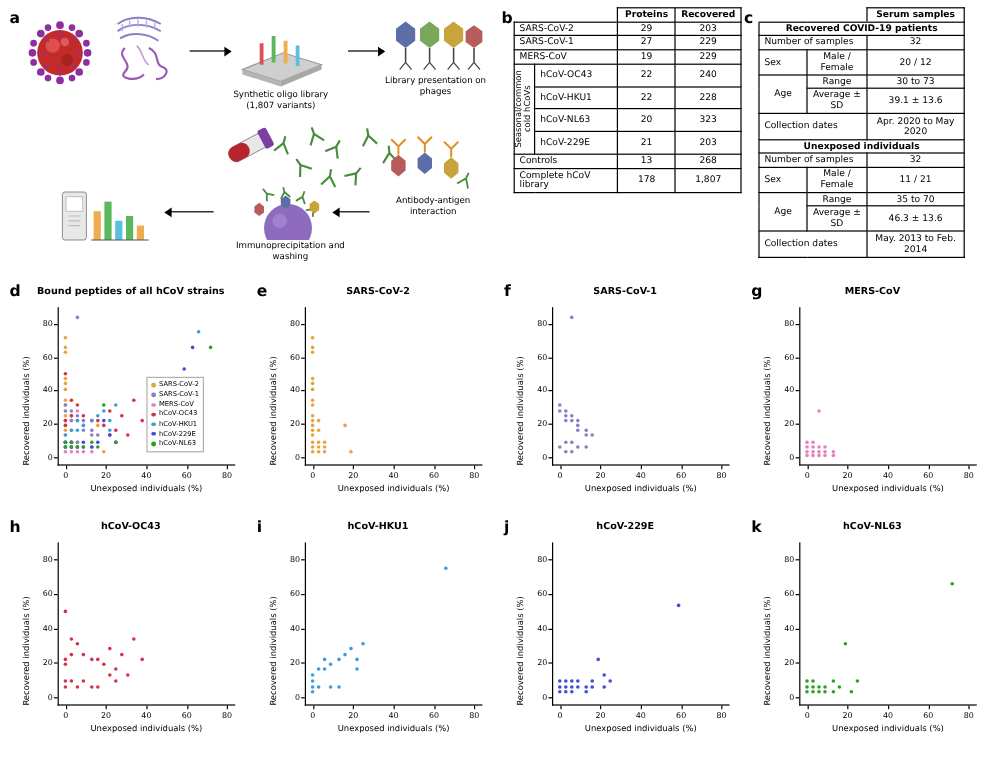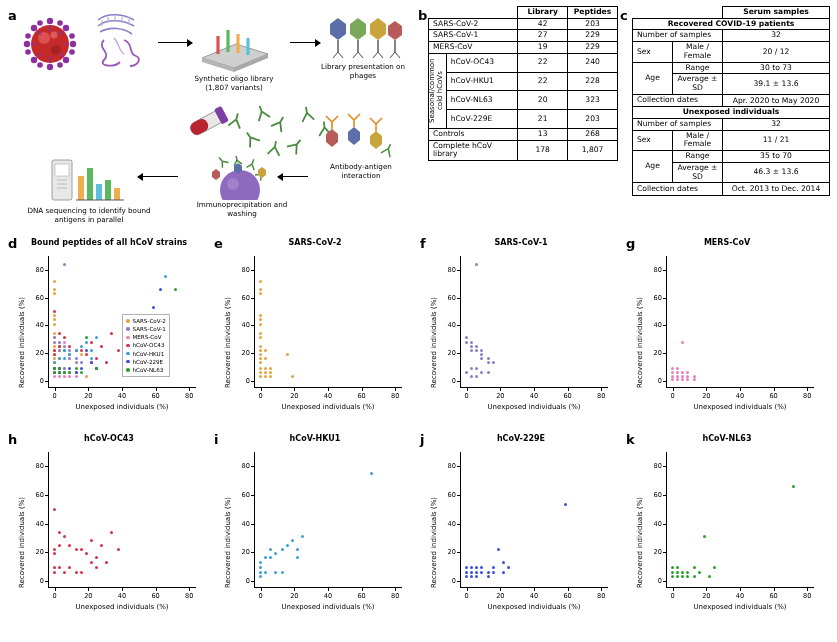--- a/index.html
+++ b/index.html
@@ -339,36 +339,35 @@
         </g>
       <g>
         <rect x="28" y="22" width="6" height="24" fill="#f0ad4e"></rect>
         <rect x="37" y="14" width="6" height="32" fill="#5cb85c"></rect>
         <rect x="46" y="30" width="6" height="16" fill="#5bc0de"></rect>
         <rect x="55" y="26" width="6" height="20" fill="#5cb85c"></rect>
         <rect x="64" y="34" width="6" height="12" fill="#f0ad4e"></rect>
       </g>
       <line x1="26" y1="46" x2="74" y2="46" stroke="#555" stroke-width="1"></line>
     </svg>
-    <div class="cap" style="left:18px; top:200px; width:130px;">DNA sequencing to identify bound antigens in parallel</div>
   </div>
 
   <div class="panel-letter" style="left:418px; top:8px;">b</div>
   <div id="panel-b" style="left:428px; top:6px;">
     <table class="sci" style="width:190px;">
       <tbody>
           <tr>
         <td style="border:none;"></td>
         <td style="border:none;"></td>
-        <td class="bold" style="width:46px;">Library</td>
-        <td class="bold" style="width:46px;">Peptides</td>
+        <td class="bold" style="width:46px;">Proteins</td>
+        <td class="bold" style="width:46px;">Recovered</td>
       </tr>
       <tr>
         <td class="left" colspan="2">SARS-CoV-2</td>
-        <td>42</td>
+        <td>29</td>
         <td>203</td>
       </tr>
       <tr>
         <td class="left" colspan="2">SARS-CoV-1</td>
         <td>27</td>
         <td>229</td>
       </tr>
       <tr>
         <td class="left" colspan="2">MERS-CoV</td>
         <td>19</td>
@@ -406,21 +405,21 @@
         <td class="left" colspan="2">Complete hCoV library</td>
         <td>178</td>
         <td>1,807</td>
       </tr>
     </tbody>
       </table>
   </div>
 
   <div class="panel-letter" style="left:620px; top:8px;">c</div>
   <div id="panel-c" style="left:632px; top:6px;">
-    <table class="sci" style="width:198px;">
+    <table class="sci" style="width:172px;">
       <tbody>
           <tr>
         <td style="border:none; border-bottom:1px solid #000;" width="40"></td>
         <td style="border:none; border-bottom:1px solid #000;" width="50"></td>
         <td class="bold" style="border-top:1px solid #000;">Serum samples</td>
       </tr>
       <tr>
         <td colspan="3" class="bold">Recovered COVID-19 patients</td>
       </tr>
       <tr>
@@ -461,21 +460,21 @@
         <td rowspan="2">Age</td>
         <td>Range</td>
         <td>35 to 70</td>
       </tr>
       <tr>
         <td>Average ± SD</td>
         <td>46.3 ± 13.6</td>
       </tr>
       <tr>
         <td colspan="2" class="left">Collection dates</td>
-        <td style="line-height:1.25;">Oct. 2013 to Dec. 2014</td>
+        <td style="line-height:1.25;">May. 2013 to Feb. 2014</td>
       </tr>
     </tbody>
       </table>
   </div>
 
   <div id="charts">
       <div class="chart-box" style="left: 6px; top: 236px; width: 206px; height: 196px;">
         <div class="panel-letter" style="left: 2px; top: 0px;">d</div>
         <div class="chart-title" style="top: 2px;">Bound peptides of all hCoV strains</div>
         <div class="plot-area" style="left: 42px; top: 20px; width: 148px; height: 132px;"></div>

